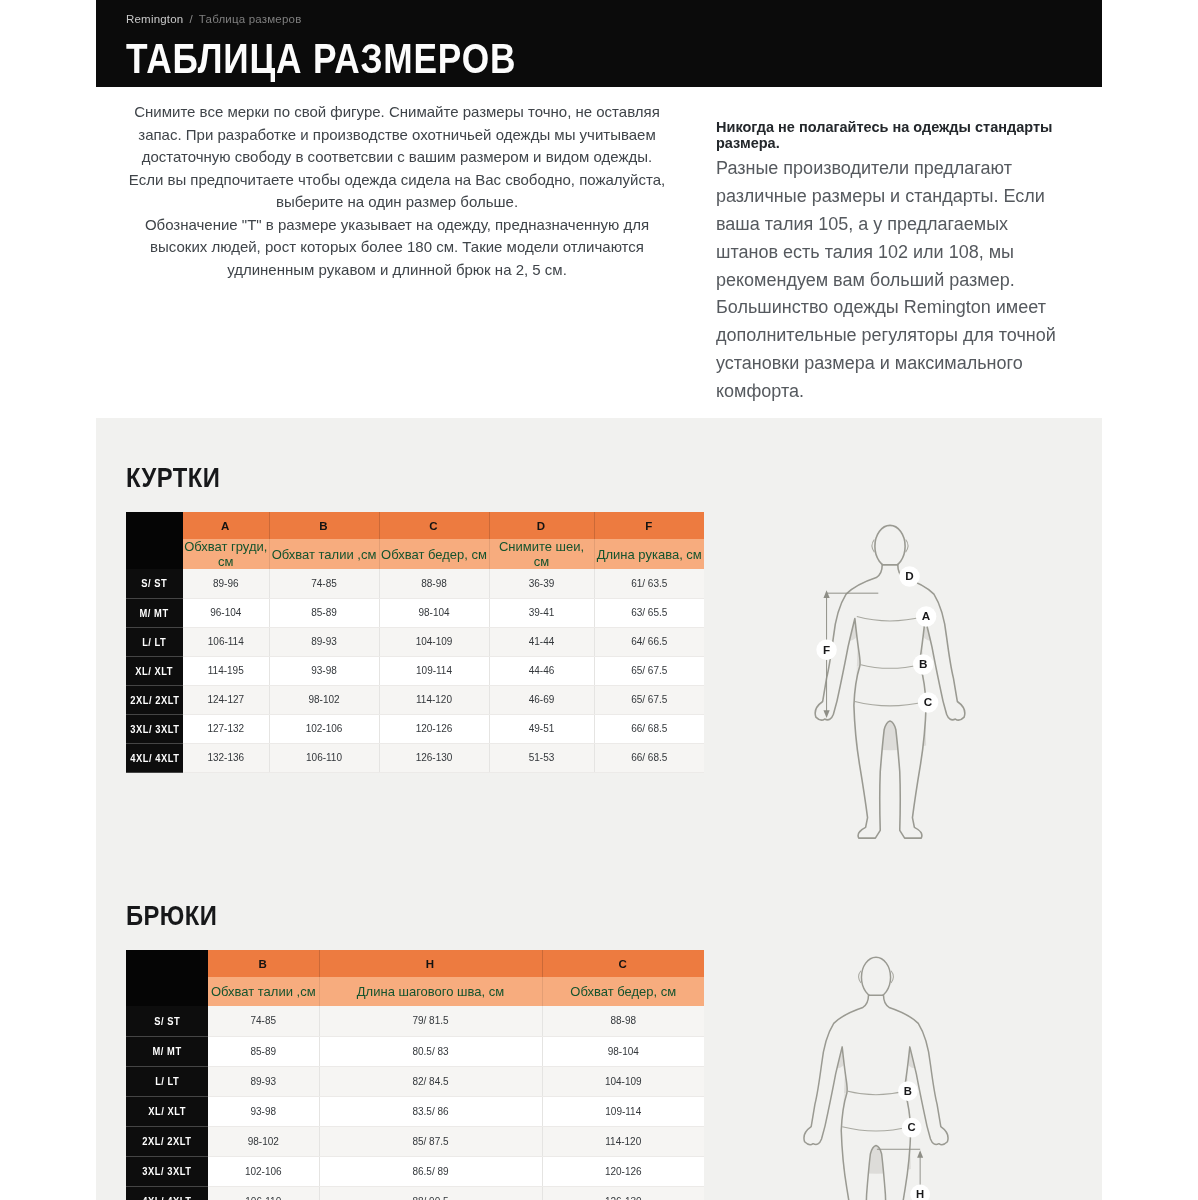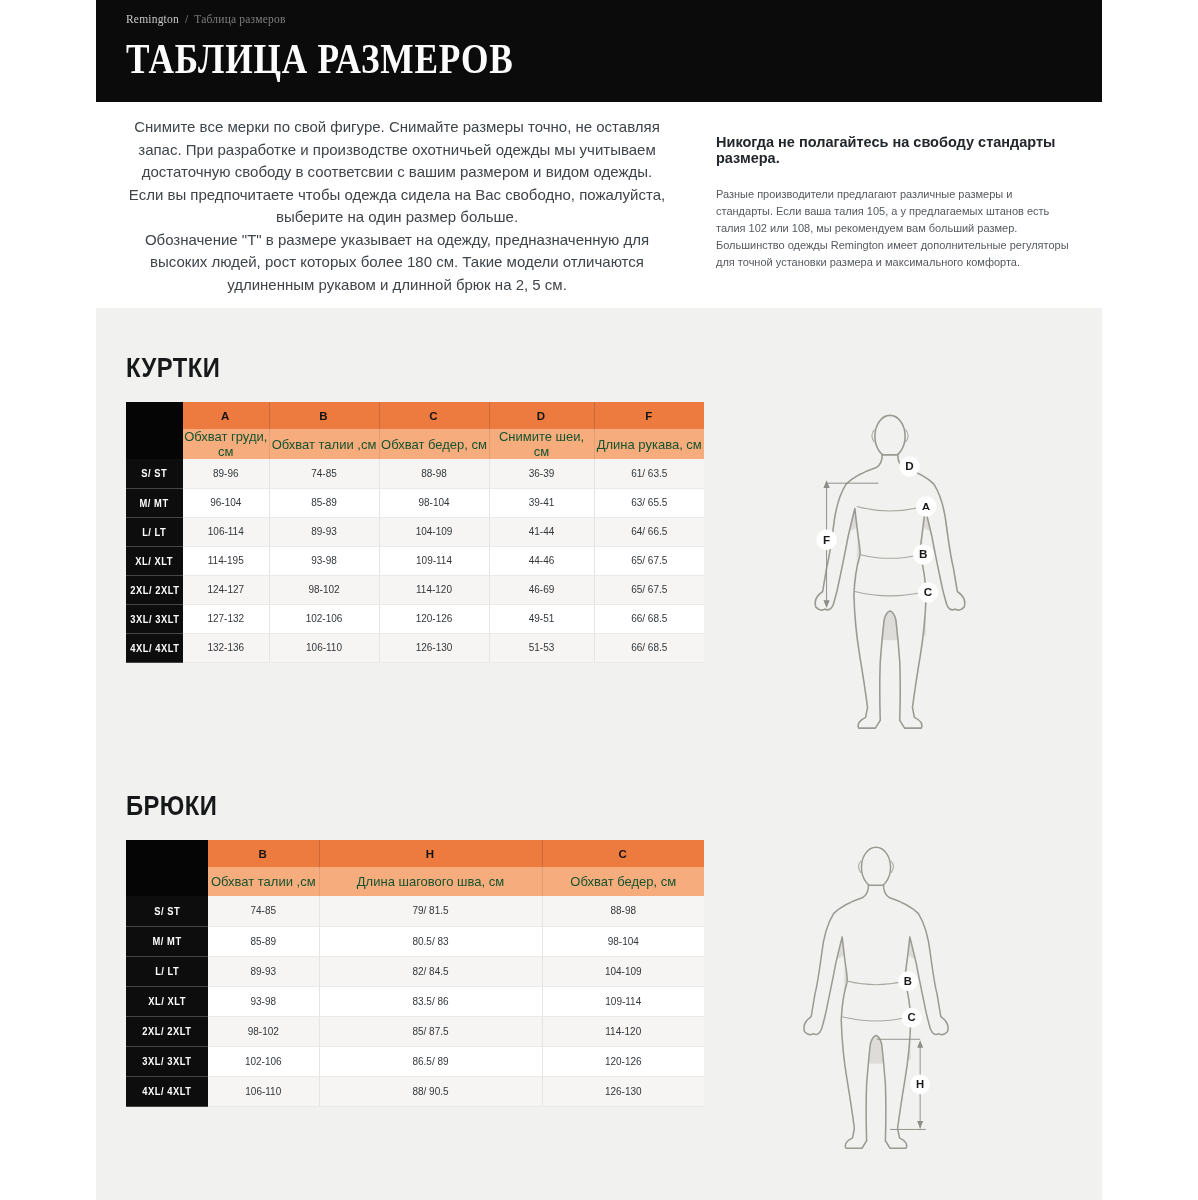--- a/index.html
+++ b/index.html
@@ -1,38 +1,38 @@
 <!DOCTYPE html>
 <html lang="ru"><head>
 <meta charset="utf-8">
 <style>
   * { margin:0; padding:0; box-sizing:border-box; }
   html,body { background:#ffffff; font-family:"Liberation Sans", sans-serif; color:#3c4045; }
   .page { width:1198px; height:1200px; margin:0 auto; overflow:hidden; background:#fff; }
   .container { width:1006px; margin:0 auto; }
 
   
-  .hero { background:#0b0b0b; height:102px; padding:13px 30px 0 30px;font-family:Liberation Serif, serif; }
+  .hero { background:#0b0b0b; height:87px; padding:13px 30px 0 30px; }
   .breadcrumb { font-size:11.5px; letter-spacing:.2px; }
   .breadcrumb .brand { color:#c9c9c9; text-decoration:none; cursor:pointer; }
   .breadcrumb .sep { color:#8f8f8f; margin:0 6px; }
   .breadcrumb .current { color:#7f7f7f; }
   .hero h1 { margin-top:9px; color:#fcfcfc; font-size:43px; font-weight:800; letter-spacing:1px;
              transform:scaleX(.82); transform-origin:left center; white-space:nowrap; }
 
   
   .intro { display:flex; padding:14px 30px 0 30px; gap:48px; }
   .intro-left { width:542px;text-align:center; }
   .intro-left p { font-size:15px; line-height:1.5; color:#3f4449; }
   .intro-right { flex:1; padding-top:2px; }
   .badge { display:inline-block; background:#ee7837; color:#15100b; font-size:21px; font-weight:800;
            letter-spacing:.5px; padding:5px 12px 6px 12px; transform-origin:left center; }
   .badge span { display:inline-block; transform:scaleX(.85); transform-origin:left center; white-space:nowrap;}
   .lead { font-size:14.5px; font-weight:700; color:#23272b; margin-top:16px; }
-  .small-text { font-size:11px; line-height:1.55; color:#55595e; margin-top:20px; }
+  .small-text { font-size:18px; line-height:1.55; color:#55595e; margin-top:4px; }
 
   
   .gray { background:#f1f1ef; margin-top:12px; padding:44px 30px 30px 30px; min-height:940px; }
   h2.section-title { font-size:28px; font-weight:800; color:#17181a; letter-spacing:.5px;
                      transform:scaleX(.85); transform-origin:left center; white-space:nowrap; margin-bottom:18px; }
   .section { margin-bottom:58px; }
   .section-row { display:flex; align-items:flex-start; justify-content:space-between; }
 
   
   table { border-collapse:collapse; table-layout:fixed; width:578px; background:#fff; }
@@ -78,21 +78,21 @@
       </nav>
       <h1>ТАБЛИЦА РАЗМЕРОВ</h1>
     </header>
 
     <section class="intro">
       <div class="intro-left">
         <p>Снимите все мерки по свой фигуре. Снимайте размеры точно, не оставляя запас. При разработке и производстве охотничьей одежды мы учитываем достаточную свободу в соответсвии с вашим размером и видом одежды. Если вы предпочитаете чтобы одежда сидела на Вас свободно, пожалуйста, выберите на один размер больше.</p>
         <p>Обозначение "Т" в размере указывает на одежду, предназначенную для высоких людей, рост которых более 180 см. Такие модели отличаются удлиненным рукавом и длинной брюк на 2, 5 см.</p>
       </div>
       <div class="intro-right">
-        <p class="lead">Никогда не полагайтесь на свободу стандарты размера.</p>
+        <p class="lead">Никогда не полагайтесь на одежды стандарты размера.</p>
         <p class="small-text">Разные производители предлагают различные размеры и стандарты. Если ваша талия 105, а у предлагаемых штанов есть талия 102 или 108, мы рекомендуем вам больший размер. Большинство одежды Remington имеет дополнительные регуляторы для точной установки размера и максимального комфорта.</p>
       </div>
     </section>
 
     <div class="gray">
 
       <section class="section">
         <h2 class="section-title">КУРТКИ</h2>
         <div class="section-row">
           <table class="tbl-jackets">

